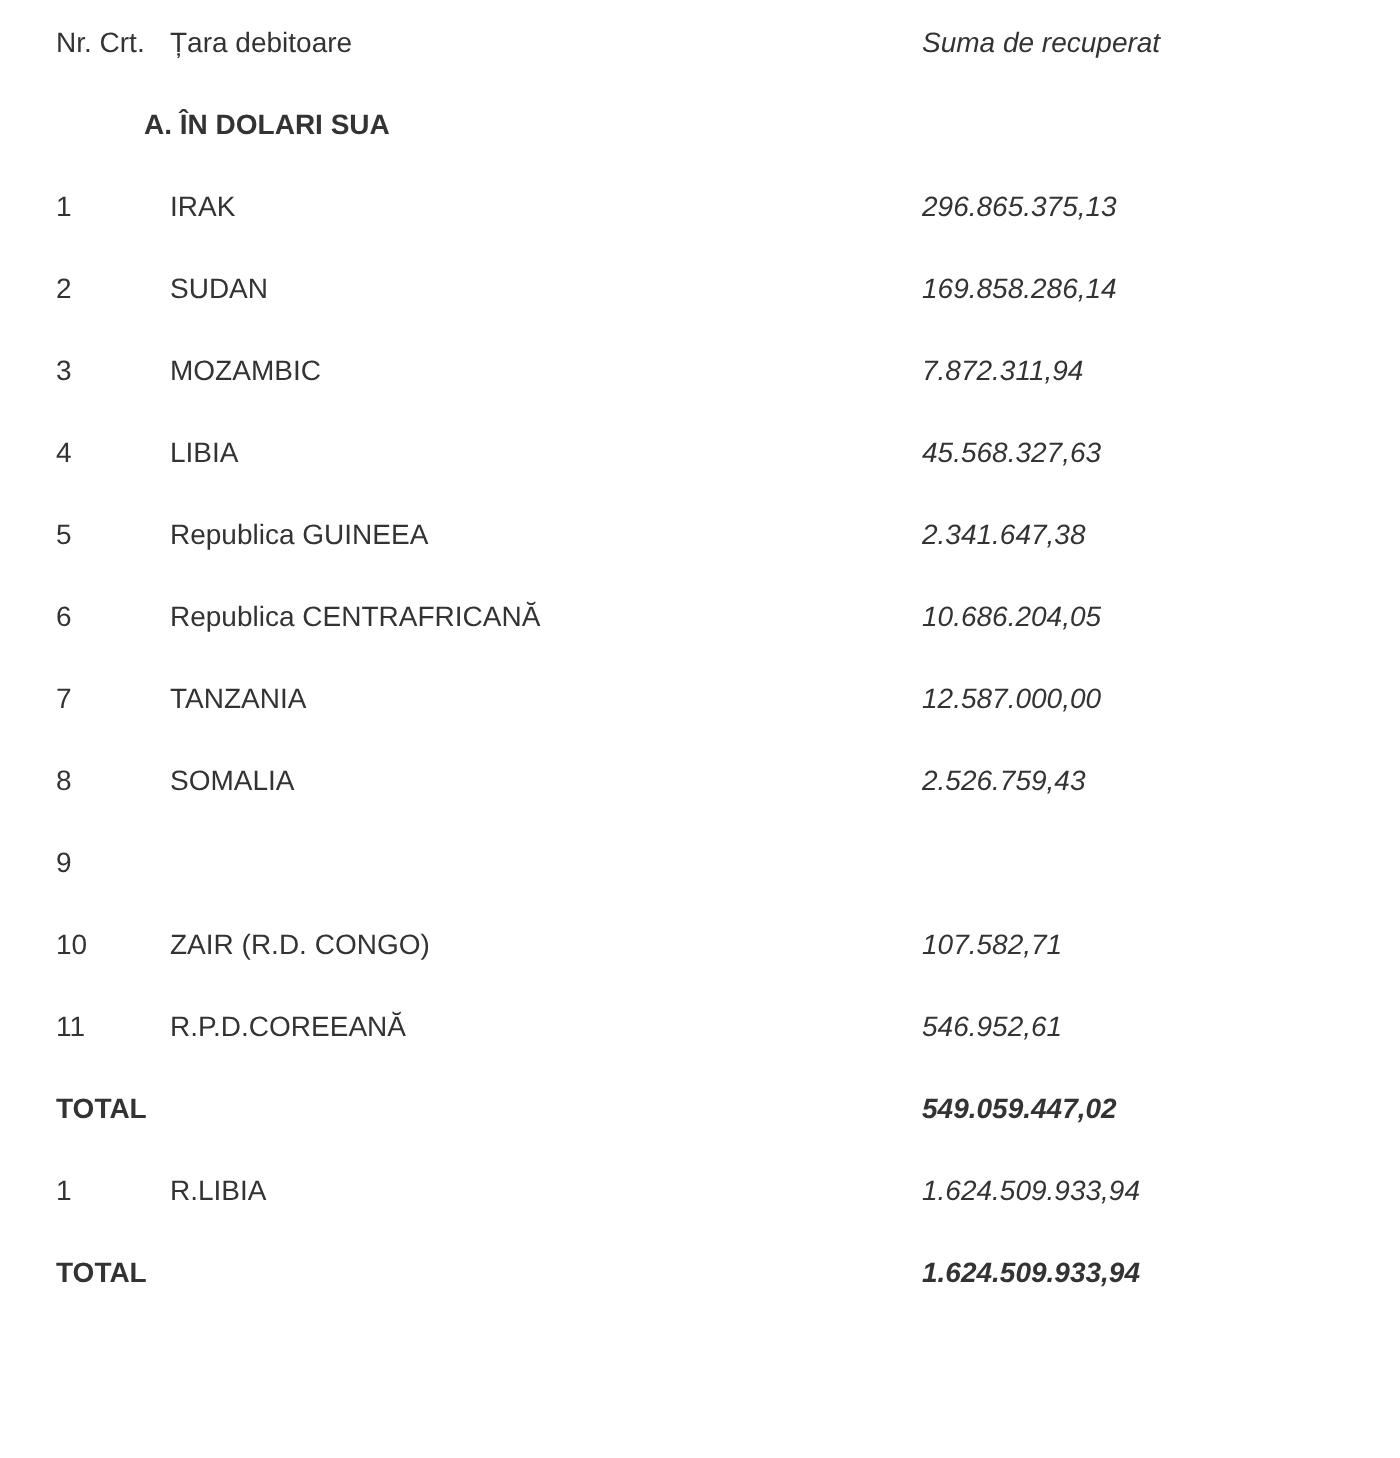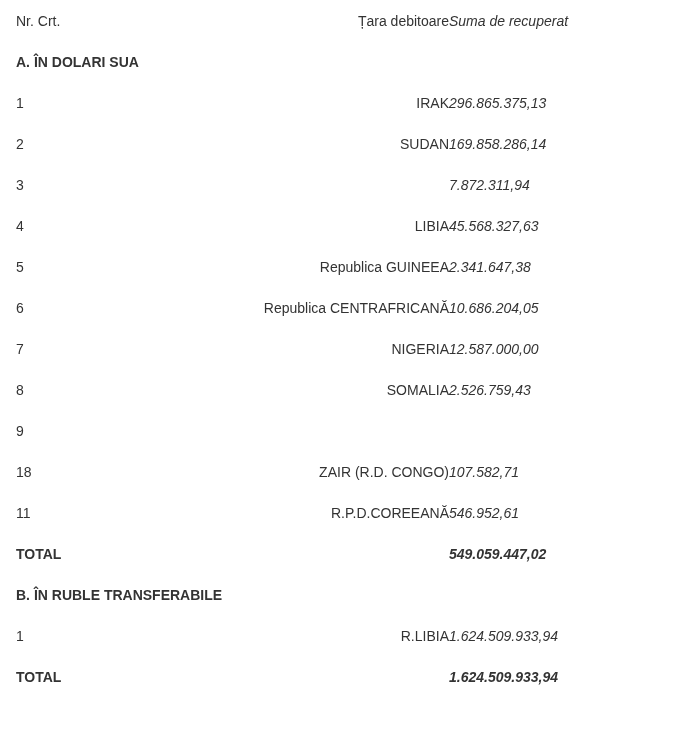--- a/index.html
+++ b/index.html
@@ -4,38 +4,38 @@
 <style>
   html, body {
     margin: 0;
     padding: 0;
     background: #ffffff;
   }
   .doc {
     width: 700px;
     height: 729px;
     box-sizing: border-box;
-    padding: 0 10px 0 16px;
+    padding: 0 10px 0 28px;
     background: #ffffff;
     font-family: "Liberation Sans", sans-serif;
     font-size: 14px;
     color: #333333;
     overflow: hidden;
   }
   .row {
     display: grid;
     grid-template-columns: 57px 376px 1fr;
     height: 41px;
     align-items: center;
   }
   .c1 { grid-column: 1; white-space: nowrap; }
-  .c2 { grid-column: 2; white-space: nowrap; text-align: right; }
+  .c2 { grid-column: 2; white-space: nowrap; }
   .c3 { grid-column: 3; white-space: nowrap; font-style: italic; }
   .c12 { grid-column: 1 / 3; white-space: nowrap; }
-  .cfull { grid-column: 1 / 4; white-space: nowrap; }
+  .cfull { grid-column: 1 / 4; white-space: nowrap; margin-left: 44px; }
   .bold { font-weight: 700; }
 </style>
 </head>
 <body>
 
 <div class="doc">
 
   <div class="row">
     <span class="c1">Nr. Crt.</span>
     <span class="c2">Țara debitoare</span>
@@ -51,69 +51,67 @@
     <span class="c2">IRAK</span>
     <span class="c3">296.865.375,13</span>
   </div>
   <div class="row">
     <span class="c1">2</span>
     <span class="c2">SUDAN</span>
     <span class="c3">169.858.286,14</span>
   </div>
   <div class="row">
     <span class="c1">3</span>
+    <span class="c2">MOZAMBIC</span>
     <span class="c3">7.872.311,94</span>
   </div>
   <div class="row">
     <span class="c1">4</span>
     <span class="c2">LIBIA</span>
     <span class="c3">45.568.327,63</span>
   </div>
   <div class="row">
     <span class="c1">5</span>
     <span class="c2">Republica GUINEEA</span>
     <span class="c3">2.341.647,38</span>
   </div>
   <div class="row">
     <span class="c1">6</span>
     <span class="c2">Republica CENTRAFRICANĂ</span>
     <span class="c3">10.686.204,05</span>
   </div>
   <div class="row">
     <span class="c1">7</span>
-    <span class="c2">NIGERIA</span>
+    <span class="c2">TANZANIA</span>
     <span class="c3">12.587.000,00</span>
   </div>
   <div class="row">
     <span class="c1">8</span>
     <span class="c2">SOMALIA</span>
     <span class="c3">2.526.759,43</span>
   </div>
   <div class="row">
     <span class="c1">9</span>
   </div>
   <div class="row">
-    <span class="c1">18</span>
+    <span class="c1">10</span>
     <span class="c2">ZAIR (R.D. CONGO)</span>
     <span class="c3">107.582,71</span>
   </div>
   <div class="row">
     <span class="c1">11</span>
     <span class="c2">R.P.D.COREEANĂ</span>
     <span class="c3">546.952,61</span>
   </div>
 
   <div class="row">
     <span class="c12 bold">TOTAL</span>
     <span class="c3 bold">549.059.447,02</span>
   </div>
 
-  <div class="row">
-    <span class="cfull bold">B. ÎN RUBLE TRANSFERABILE</span>
-  </div>
 
   <div class="row">
     <span class="c1">1</span>
     <span class="c2">R.LIBIA</span>
     <span class="c3">1.624.509.933,94</span>
   </div>
 
   <div class="row">
     <span class="c12 bold">TOTAL</span>
     <span class="c3 bold">1.624.509.933,94</span>

